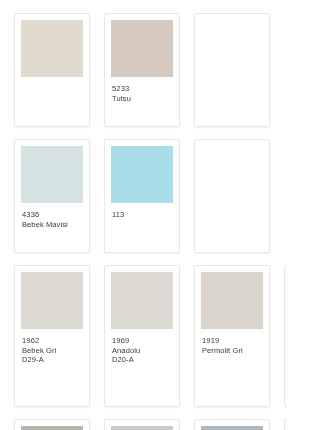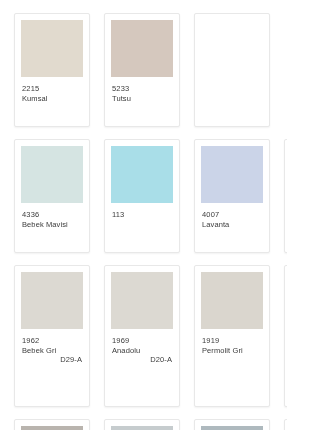--- a/index.html
+++ b/index.html
@@ -73,38 +73,32 @@
     color: #3b3b3b;
     letter-spacing: 0.1px;
     white-space: nowrap;
   }
 
   .swatch-ref {
     font-size: 7.5px;
     color: #3b3b3b;
     letter-spacing: 0.1px;
     white-space: nowrap;
-    text-align: right;
   }
 
   .swatch-ref:empty { display: none; }
 </style>
 </head>
 <body>
 
 <div id="catalog-grid">
 
   <div class="grid-row">
     <div class="swatch-card row-tall">
       <span class="swatch-chip" style="background-color: rgb(225, 218, 206);"></span>
-      <div class="swatch-meta">
-        <div class="swatch-code">2215</div>
-        <div class="swatch-name">Kumsal</div>
-
-      </div>
     </div>
     <div class="swatch-card row-tall">
       <span class="swatch-chip" style="background-color: rgb(213, 200, 190);"></span>
       <div class="swatch-meta">
         <div class="swatch-code">5233</div>
         <div class="swatch-name">Tutsu</div>
 
       </div>
     </div>
     <div class="swatch-card row-tall">
@@ -118,28 +112,20 @@
       <div class="swatch-meta">
         <div class="swatch-code">4336</div>
         <div class="swatch-name">Bebek Mavisi</div>
 
       </div>
     </div>
     <div class="swatch-card row-tall">
       <span class="swatch-chip" style="background-color: rgb(169, 222, 232);"></span>
       <div class="swatch-meta">
         <div class="swatch-code">113</div>
-
-      </div>
-    </div>
-    <div class="swatch-card row-tall">
-      <span class="swatch-chip" style="background-color: rgb(203, 212, 232);"></span>
-      <div class="swatch-meta">
-        <div class="swatch-code">4007</div>
-        <div class="swatch-name">Lavanta</div>
 
       </div>
     </div>
     <div class="swatch-card row-tall">
       
     </div>
   </div>
 
   <div class="grid-row">
     <div class="swatch-card row-tall3">

